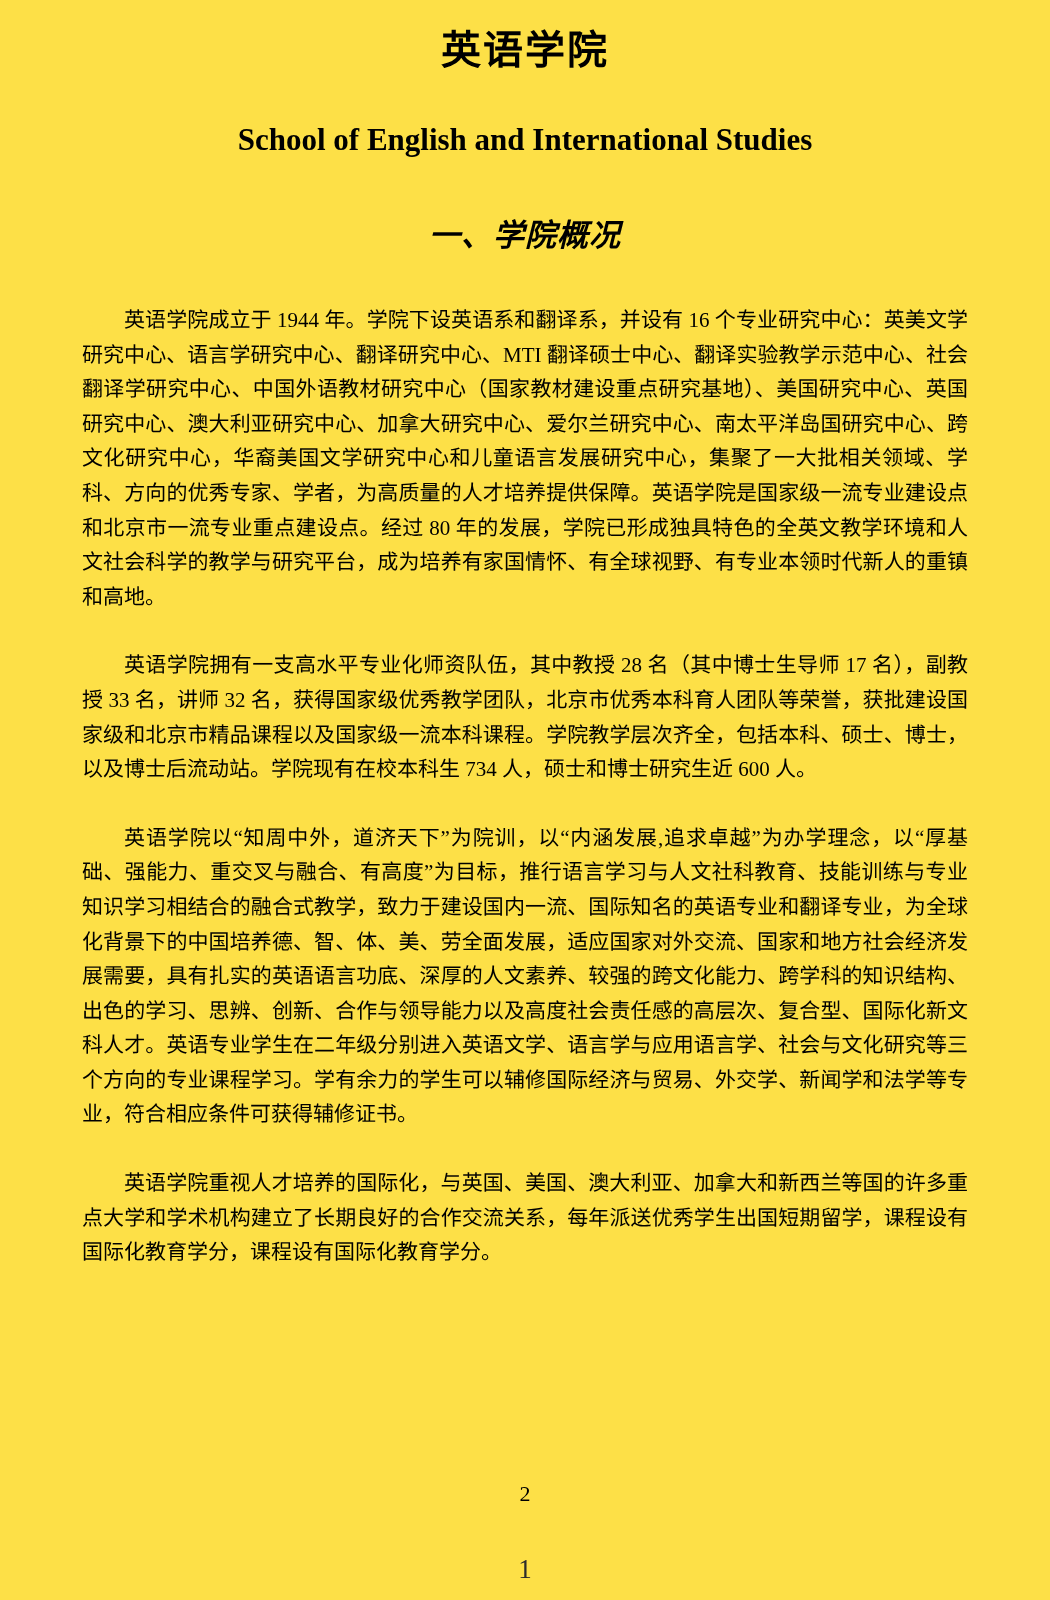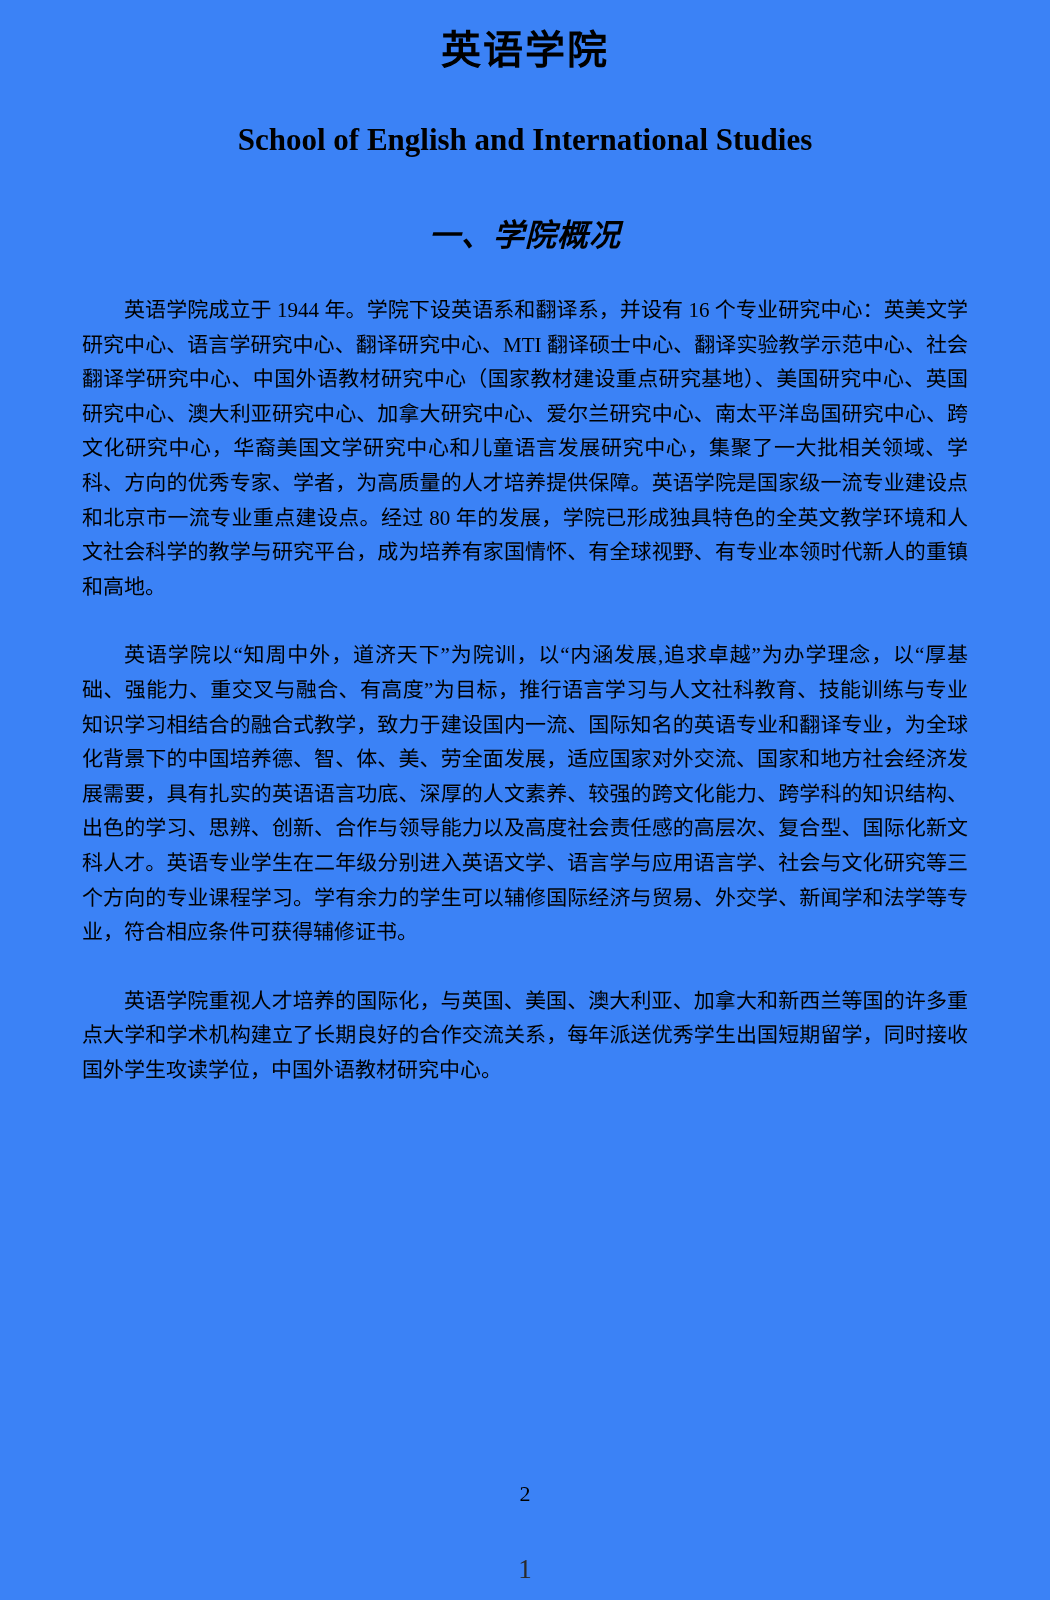--- a/index.html
+++ b/index.html
@@ -5,21 +5,21 @@
   html, body {
     margin: 0;
     padding: 0;
     background: #ffffff;
   }
   .page {
     position: relative;
     width: 1050px;
     height: 1600px;
     margin: 0 auto;
-    background: #3b82f6;
+    background: #fde047;
     color: #000000;
     font-family: "Liberation Serif", "DejaVu Serif", serif;
     overflow: hidden;
   }
   .doc-title-zh {
     margin: 28px 0 0 0;
     text-align: center;
     font-family: "Liberation Sans", "DejaVu Sans", sans-serif;
     font-weight: 600;
     font-size: 40px;
@@ -38,21 +38,21 @@
     margin: 62px 0 0 0;
     text-align: center;
     font-family: "Liberation Sans", "DejaVu Sans", sans-serif;
     font-weight: 600;
     font-size: 31px;
     line-height: 34px;
     letter-spacing: 1px;
     font-style: italic;
   }
   .content {
-    margin: 40px 82px 0 82px;
+    margin: 50px 82px 0 82px;
   }
   .content p {
     margin: 0 0 34px 0;
     font-size: 21px;
     line-height: 34.6px;
     text-align: justify;
     text-indent: 2em;
     word-break: break-all;
   }
   .page-number {
@@ -82,21 +82,22 @@
 <div class="page">
 
   <h1 class="doc-title-zh">英语学院</h1>
 
   <h2 class="doc-title-en">School of English and International Studies</h2>
 
   <h3 class="section-heading">一、学院概况</h3>
 
   <div class="content">
     <p>英语学院成立于 1944 年。学院下设英语系和翻译系，并设有 16 个专业研究中心：英美文学研究中心、语言学研究中心、翻译研究中心、MTI 翻译硕士中心、翻译实验教学示范中心、社会翻译学研究中心、中国外语教材研究中心（国家教材建设重点研究基地）、美国研究中心、英国研究中心、澳大利亚研究中心、加拿大研究中心、爱尔兰研究中心、南太平洋岛国研究中心、跨文化研究中心，华裔美国文学研究中心和儿童语言发展研究中心，集聚了一大批相关领域、学科、方向的优秀专家、学者，为高质量的人才培养提供保障。英语学院是国家级一流专业建设点和北京市一流专业重点建设点。经过 80 年的发展，学院已形成独具特色的全英文教学环境和人文社会科学的教学与研究平台，成为培养有家国情怀、有全球视野、有专业本领时代新人的重镇和高地。</p>
+    <p>英语学院拥有一支高水平专业化师资队伍，其中教授 28 名（其中博士生导师 17 名），副教授 33 名，讲师 32 名，获得国家级优秀教学团队，北京市优秀本科育人团队等荣誉，获批建设国家级和北京市精品课程以及国家级一流本科课程。学院教学层次齐全，包括本科、硕士、博士，以及博士后流动站。学院现有在校本科生 734 人，硕士和博士研究生近 600 人。</p>
     <p>英语学院以“知周中外，道济天下”为院训，以“内涵发展,追求卓越”为办学理念，以“厚基础、强能力、重交叉与融合、有高度”为目标，推行语言学习与人文社科教育、技能训练与专业知识学习相结合的融合式教学，致力于建设国内一流、国际知名的英语专业和翻译专业，为全球化背景下的中国培养德、智、体、美、劳全面发展，适应国家对外交流、国家和地方社会经济发展需要，具有扎实的英语语言功底、深厚的人文素养、较强的跨文化能力、跨学科的知识结构、出色的学习、思辨、创新、合作与领导能力以及高度社会责任感的高层次、复合型、国际化新文科人才。英语专业学生在二年级分别进入英语文学、语言学与应用语言学、社会与文化研究等三个方向的专业课程学习。学有余力的学生可以辅修国际经济与贸易、外交学、新闻学和法学等专业，符合相应条件可获得辅修证书。</p>
-    <p>英语学院重视人才培养的国际化，与英国、美国、澳大利亚、加拿大和新西兰等国的许多重点大学和学术机构建立了长期良好的合作交流关系，每年派送优秀学生出国短期留学，同时接收国外学生攻读学位，中国外语教材研究中心。</p>
+    <p>英语学院重视人才培养的国际化，与英国、美国、澳大利亚、加拿大和新西兰等国的许多重点大学和学术机构建立了长期良好的合作交流关系，每年派送优秀学生出国短期留学，课程设有国际化教育学分，课程设有国际化教育学分。</p>
   </div>
 
   <div class="page-number">2</div>
 
   <div class="sheet-number">1</div>
 
 </div>
 
 </body></html>

